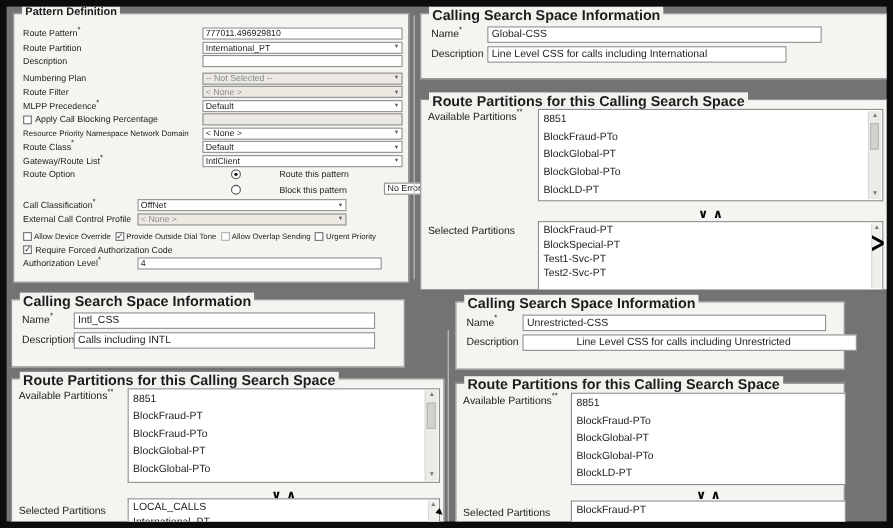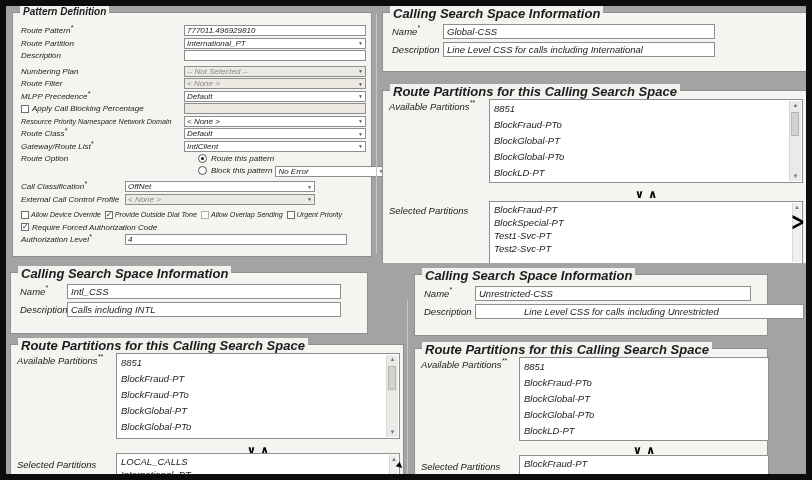--- a/index.html
+++ b/index.html
@@ -1,18 +1,18 @@
 <!DOCTYPE html>
 <html><head>
 <meta charset="utf-8">
 <style>
   html,body{margin:0;padding:0;background:#ffffff;}
   .screen{position:relative;width:812px;height:480px;box-sizing:border-box;
-    background:#a3a3a3;border:6px solid #0c0c0c;overflow:hidden;
-    font-family:"Liberation Sans","DejaVu Sans",sans-serif;color:#1c1c1c;font-style:italic;}
+    background:#737373;border:6px solid #0c0c0c;overflow:hidden;
+    font-family:"Liberation Sans","DejaVu Sans",sans-serif;color:#1c1c1c;}
   .fs{position:absolute;border:1px solid #8f8f8f;background:#f4f4f1;}
   .fs.cut{border-bottom:none;}
   .legend{position:absolute;top:-7px;left:7px;background:#f2f2ef;padding:0 3px;
     font-weight:bold;white-space:nowrap;}
   .legend.sm{font-size:10px;}
   .legend.lg{font-size:13px;}
   
   .tl-rows{position:absolute;left:8px;right:5px;top:11px;bottom:3px;display:flex;flex-direction:column;}
   .row{display:flex;align-items:center;height:12px;margin-top:.5px;flex:none;}
   .gap{margin-top:3.5px;}
@@ -31,21 +31,21 @@
     font-weight:bold;font-family:"DejaVu Sans",sans-serif;}
   .cb.dim{border-color:#b0b0ae;}
   .rad{width:9px;height:9px;box-sizing:border-box;border:1px solid #555;border-radius:50%;
     background:#fff;flex:none;margin-right:4px;position:relative;}
   .rad.on::after{content:"";position:absolute;left:2px;top:2px;width:3px;height:3px;
     background:#111;border-radius:50%;}
   .cbl{font-size:8px;white-space:nowrap;}
   .cbrow .cbl{font-size:7.1px;}
   .cbrow .item{display:flex;align-items:center;margin-right:4px;}
   .cbrow .cb{margin-right:2px;}
-  .ind{margin-left:14px;display:flex;align-items:flex-start;}
+  .ind{margin-left:26px;display:flex;align-items:flex-end;gap:31px;}
   
   .flab{position:absolute;font-size:9.5px;white-space:nowrap;color:#222;}
   .req{font-size:7px;vertical-align:top;position:relative;top:-2px;}
   .input{position:absolute;box-sizing:border-box;border:1px solid #8e8e8e;background:#fff;
     display:flex;align-items:center;padding:0 3px;font-size:9.5px;white-space:nowrap;}
   .lb{position:absolute;box-sizing:border-box;border:1px solid #8e8e8e;background:#fff;overflow:hidden;}
   .lb.cut{border-bottom:none;}
   .lb .items{padding:1px 0 0 4px;font-size:9.5px;}
   .li{white-space:nowrap;line-height:16px;}
   .li.short{line-height:13px;}
@@ -217,21 +217,21 @@
 
     </div>
   </div>
 
   <div class="vline" style="left:370px;top:8px;height:240px;"></div>
   <div class="vline" style="left:401px;top:294px;height:180px;"></div>
 
   <div class="fs" style="left:376px;top:6px;width:424px;height:58px;">
     <div class="legend lg">Calling Search Space Information</div>
     <div class="flab" style="left:9px;top:13px;"><span>Name</span><span class="req">*</span></div>
-    <div class="input" style="left:60px;top:11px;width:272px;height:15px;">Global-CSS</div>
+    <div class="input" style="left:60px;top:11px;width:304px;height:15px;">Global-CSS</div>
     <div class="flab" style="left:9px;top:31px;">Description</div>
     <div class="input" style="left:60px;top:29px;width:272px;height:15px;">Line Level CSS for calls including International</div>
   </div>
 
   <div class="fs cut" style="left:376px;top:84px;width:424px;height:172px;">
     <div class="legend lg">Route Partitions for this Calling Search Space</div>
     <div class="flab" style="left:6px;top:10px;"><span>Available Partitions</span><span class="req">**</span></div>
     <div class="lb" style="left:106px;top:8px;width:314px;height:84px;">
       <div class="items">
         <div class="li">8851</div>
@@ -305,21 +305,21 @@
     </div>
   </div>
 
   <div class="cursor" style="left:391px;top:457px;"></div>
 
   <div class="fs" style="left:408px;top:268px;width:352px;height:60px;">
     <div class="legend lg">Calling Search Space Information</div>
     <div class="flab" style="left:9px;top:13px;"><span>Name</span><span class="req">*</span></div>
     <div class="input" style="left:60px;top:11px;width:276px;height:15px;">Unrestricted-CSS</div>
     <div class="flab" style="left:9px;top:31px;">Description</div>
-    <div class="input" style="left:60px;top:29px;width:329px;height:15px;padding-left:48px;">Line Level CSS for calls including Unrestricted</div>
+    <div class="input" style="left:60px;top:29px;width:304px;height:15px;padding-left:48px;">Line Level CSS for calls including Unrestricted</div>
   </div>
 
   <div class="fs cut" style="left:408px;top:342px;width:352px;height:132px;">
     <div class="legend lg">Route Partitions for this Calling Search Space</div>
     <div class="flab" style="left:6px;top:10px;"><span>Available Partitions</span><span class="req">**</span></div>
     <div class="lb" style="left:104px;top:8px;width:250px;height:84px;">
       <div class="items">
         <div class="li">8851</div>
         <div class="li">BlockFraud-PTo</div>
         <div class="li">BlockGlobal-PT</div>

